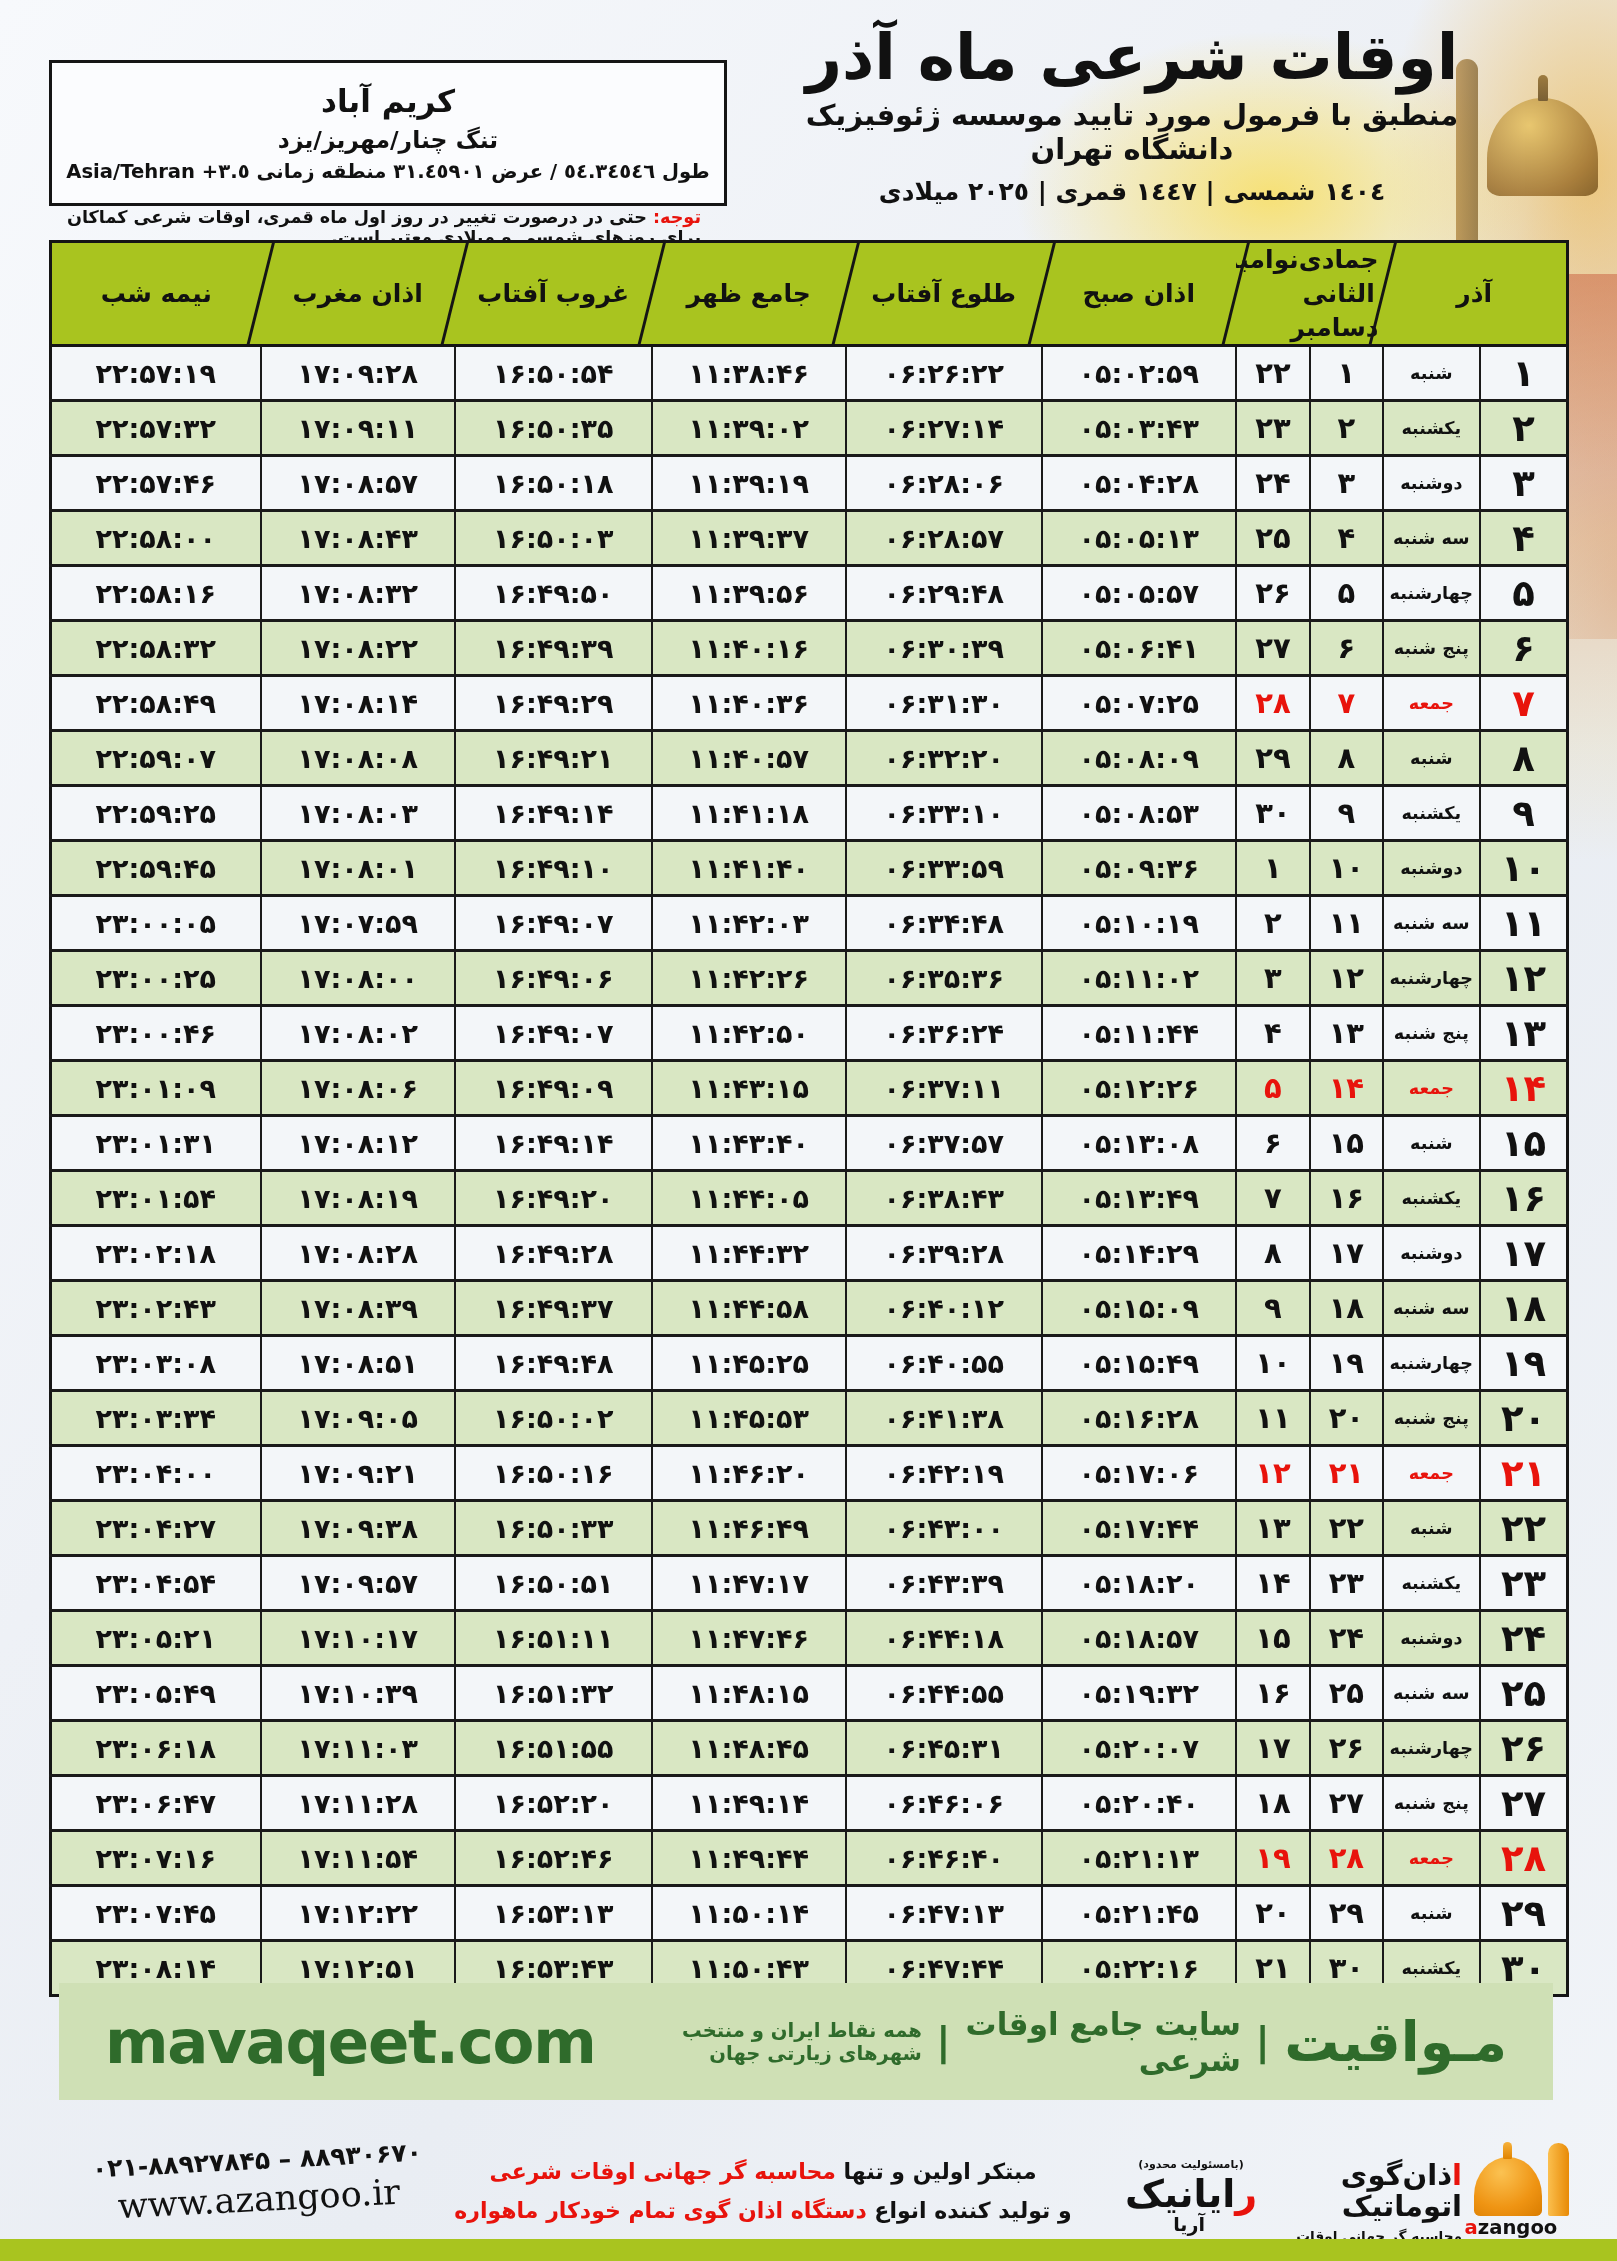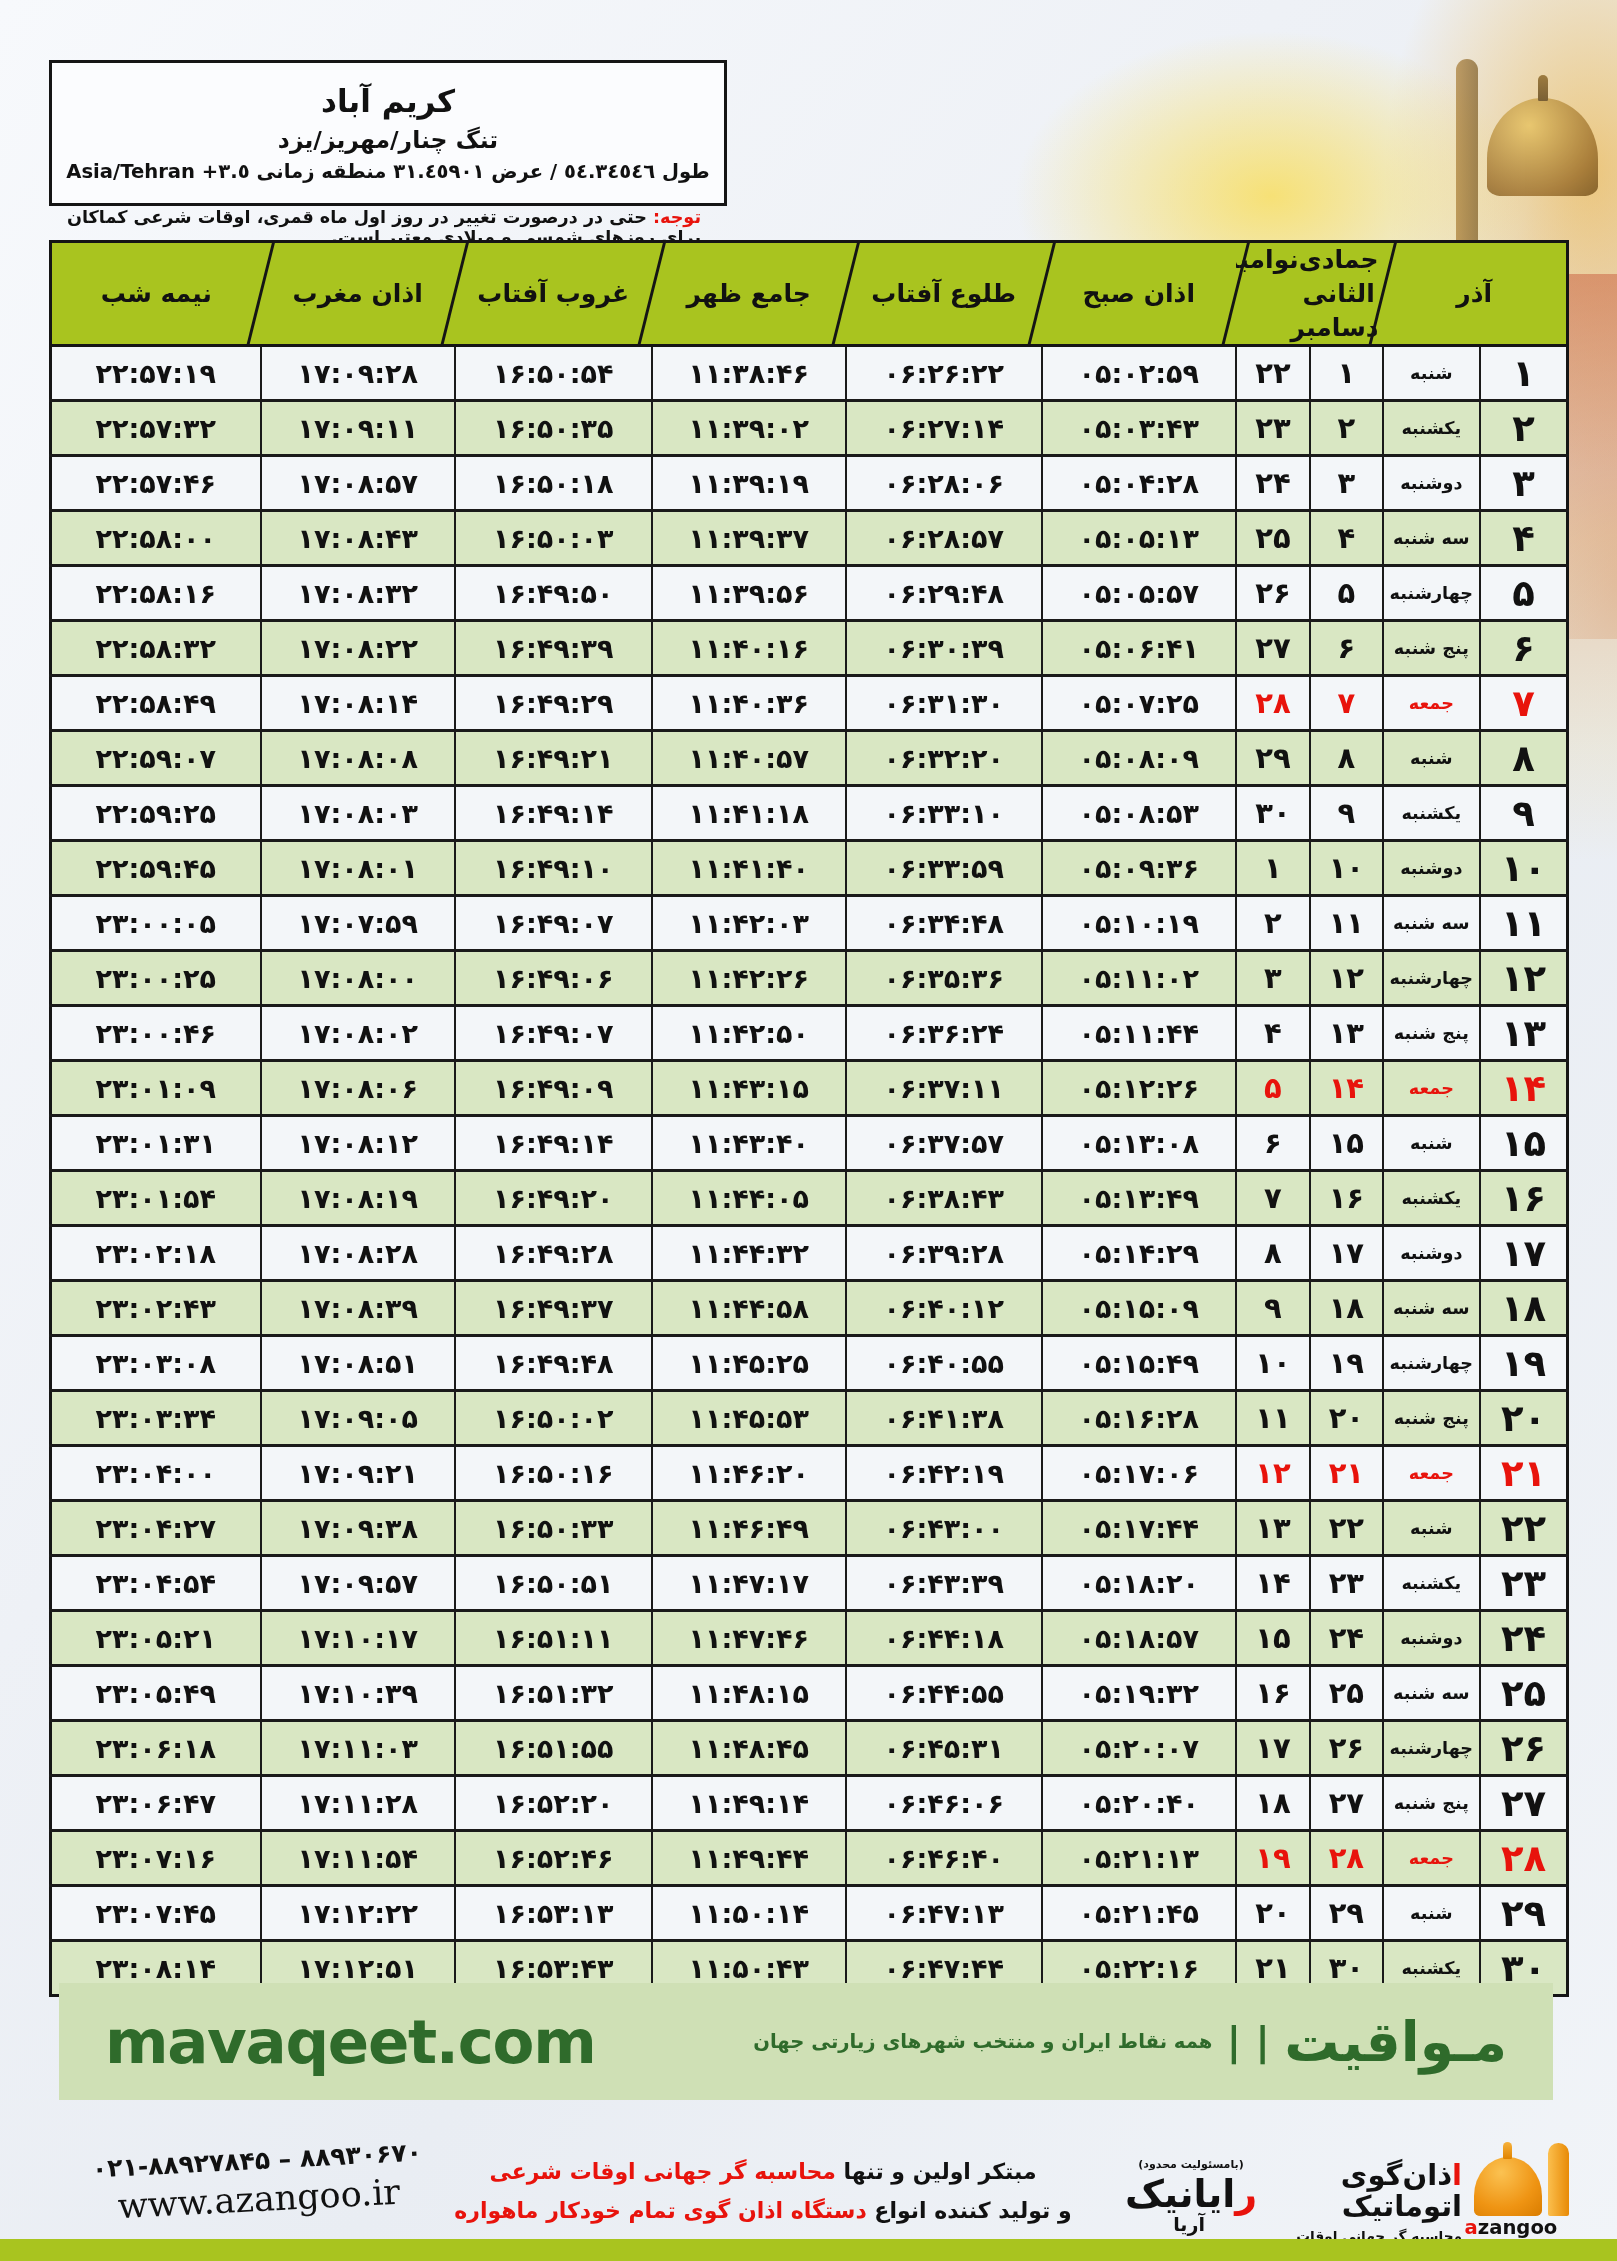--- a/index.html
+++ b/index.html
@@ -112,20 +112,25 @@
 </head>
 <body>
 
 <div class="page">
 
   <div class="art-glow"></div>
   <div class="art-dome"></div>
   <div class="art-minaret"></div>
   <div class="art-strip"></div>
 
+  <div class="title-block">
+    <div class="title-main">اوقات شرعی ماه آذر</div>
+    <div class="title-sub">منطبق با فرمول مورد تایید موسسه ژئوفیزیک دانشگاه تهران</div>
+    <div class="title-years">١٤٠٤ شمسی | ١٤٤٧ قمری | ٢٠٢٥ میلادی</div>
+  </div>
 
   <div class="loc-box">
     <div class="loc-city">کریم آباد</div>
     <div class="loc-region">تنگ چنار/مهریز/یزد</div>
     <div class="loc-coords">
       <span>طول ٥٤.٣٤٥٤٦ / عرض ٣١.٤٥٩٠١ منطقه زمانی</span>
       <span class="tz">Asia/Tehran +٣.٥</span>
     </div>
   </div>
 
@@ -555,20 +560,21 @@
       <td class="time">۲۳:۰۸:۱۴</td>
     </tr>
   </tbody>
   </table>
 
   <div class="mv-band">
     <div class="mv-url">mavaqeet.com</div>
     <div class="mv-fa">
       <span class="mv-brand">مـواقیت</span>
       <span class="mv-pipe">|</span>
+      <span class="mv-tag1">سایت جامع اوقات شرعی</span>
       <span class="mv-pipe">|</span>
       <span class="mv-tag2">همه نقاط ایران و منتخب شهرهای زیارتی جهان</span>
     </div>
   </div>
 
   <div class="ft-left">
     <div class="ft-phone">۰۲۱-۸۸۹۲۷۸۴۵ – ۸۸۹۳۰۶۷۰</div>
     <div class="ft-site">www.azangoo.ir</div>
   </div>
 

